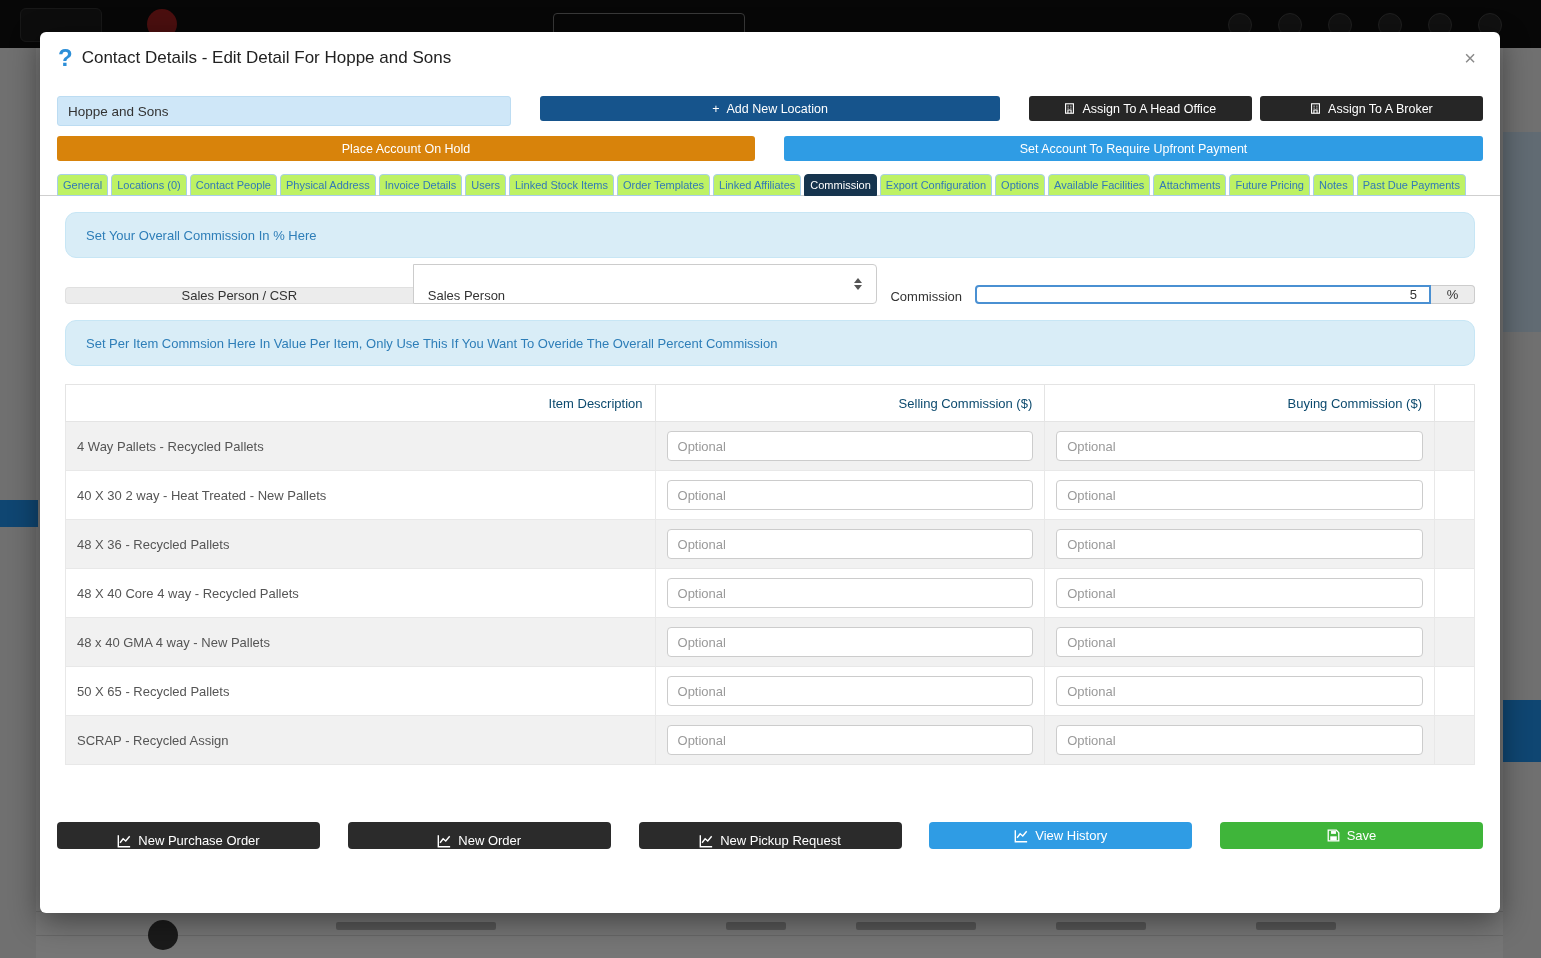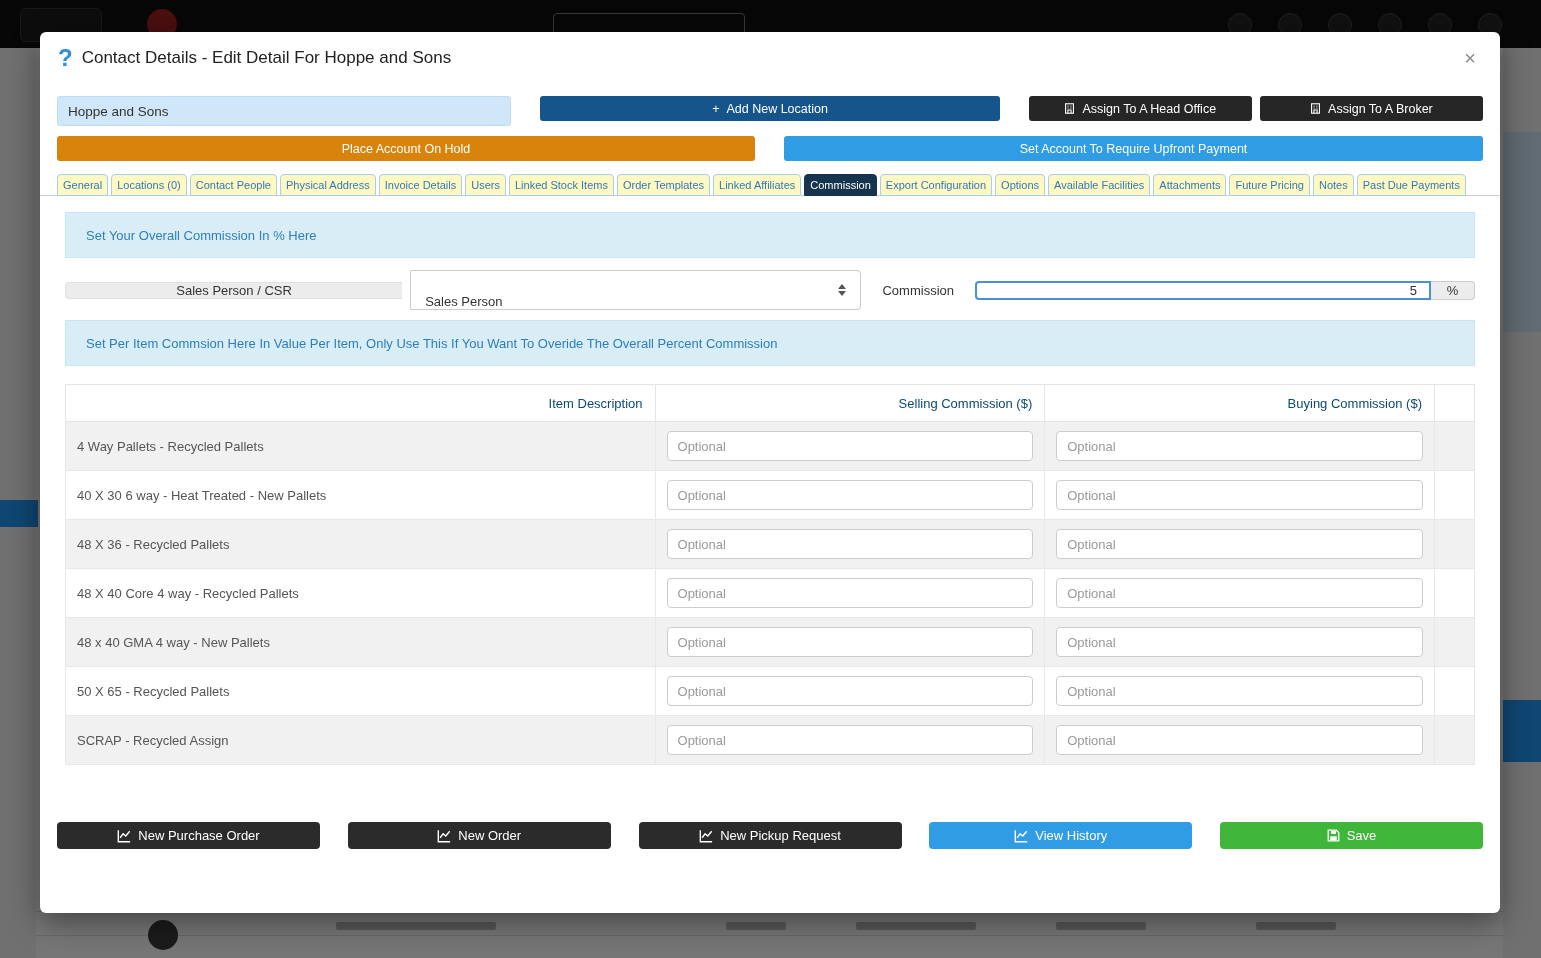--- a/index.html
+++ b/index.html
@@ -34,28 +34,28 @@
   .btn{border:none;border-radius:3px;color:#fff;font-size:12.5px;font-family:inherit;cursor:pointer;
     display:flex;align-items:center;justify-content:center;gap:7px;}
   .btn-addloc{width:460px;height:25px;background:#16548c;}
   .assign-col{width:455px;display:flex;flex-direction:row;gap:8px;margin-left:auto;}
   .btn-assign{height:25px;background:#262626;width:100%;}
   .hold-row{display:flex;justify-content:space-between;padding:0 17px;margin-top:10px;}
   .btn-hold{width:698px;height:25px;background:#d8830b;}
   .btn-upfront{width:699px;height:25px;background:#2f9ce4;}
   
   .tabs{display:flex;align-items:flex-end;gap:3px;padding:0 17px;margin-top:13px;border-bottom:1px solid #cfcfcf;flex-wrap:nowrap;}
-  .tab{white-space:nowrap;font-size:11px;color:#3279b7;background:#fef9c3;border:1px solid #a8cfe9;
+  .tab{white-space:nowrap;font-size:11px;color:#3279b7;background:#bef264;border:1px solid #a8cfe9;
     border-radius:4px 4px 0 0;padding:4px 5px;margin-bottom:-1px;cursor:pointer;}
   .tab.active{background:#16344e;border-color:#16344e;color:#fff;}
   
   .info-box{margin:16px 25px 0 25px;height:44px;display:flex;align-items:center;padding:0 20px;
-    background:#d9edf7;border:1px solid #c7e6f5;border-radius:0;color:#2e7eb8;font-size:13px;}
-  
-  .commission-row{margin:18px 25px 0 25px;display:flex;align-items:center;height:28px;gap:8px;}
+    background:#d9edf7;border:1px solid #c7e6f5;border-radius:11px;color:#2e7eb8;font-size:13px;}
+  
+  .commission-row{margin:18px 25px 0 25px;display:flex;align-items:flex-end;height:28px;}
   .role-label{width:351px;background:#ececec;border:1px solid #e0e0e0;border-right:none;border-radius:4px 0 0 4px;
     display:flex;align-items:center;justify-content:center;color:#333;}
   .role-select{width:470px;box-sizing:border-box;border:1px solid #ccc;border-radius:0 4px 4px 0;background:#fff;
     display:flex;align-items:center;padding:0 14px;cursor:pointer;}
   .role-select .sel-text{flex:1;color:#333;margin-top:23px;}
   .arrows{display:flex;flex-direction:column;gap:2px;}
   .arr-up{width:0;height:0;border-left:4px solid transparent;border-right:4px solid transparent;border-bottom:5px solid #555;}
   .arr-down{width:0;height:0;border-left:4px solid transparent;border-right:4px solid transparent;border-top:5px solid #555;}
   .commission-label{display:flex;align-items:center;margin:0 13px;width:72px;color:#333;}
   .commission-group{display:flex;}
@@ -69,21 +69,21 @@
   table.items td{height:48px;padding:0 11px;border:1px solid #e8e8e8;}
   tr.odd td{background:#f1f1f1;}
   tr.even td{background:#fff;}
   td.item-desc{color:#555;}
   .optional-input{width:100%;box-sizing:border-box;height:30px;border:1px solid #ccc;border-radius:4px;
     padding:0 10px;font-size:13px;font-family:inherit;color:#333;background:#fff;}
   .optional-input::placeholder{color:#9a9a9a;}
   
   .footer-row{display:flex;justify-content:space-between;margin:57px 17px 0 17px;}
   .fbtn{width:263px;height:27px;border-radius:4px;font-size:13px;}
-  .fbtn-dark{background:#2b2b2b;}
+  .fbtn-dark{background:#2b2b2b;align-items:flex-end;}
   .fbtn-blue{background:#2f9ce4;}
   .fbtn-green{background:#3fb53a;}
   .icon-svg{display:inline-flex;align-items:center;}
 </style>
 </head>
 <body>
 
 <div class="bg">
   <div class="bg-topbar">
     <div class="bg-logo"></div>
@@ -212,21 +212,21 @@
       </tr>
     </thead>
     <tbody>
       <tr class="odd">
         <td class="item-desc">4 Way Pallets - Recycled Pallets</td>
         <td><input class="optional-input" placeholder="Optional" style=""></td>
         <td><input class="optional-input" placeholder="Optional" style=""></td>
         <td></td>
       </tr>
       <tr class="even">
-        <td class="item-desc">40 X 30 6 way - Heat Treated - New Pallets</td>
+        <td class="item-desc">40 X 30 2 way - Heat Treated - New Pallets</td>
         <td><input class="optional-input" placeholder="Optional" style=""></td>
         <td><input class="optional-input" placeholder="Optional" style=""></td>
         <td></td>
       </tr>
       <tr class="odd">
         <td class="item-desc">48 X 36 - Recycled Pallets</td>
         <td><input class="optional-input" placeholder="Optional" style=""></td>
         <td><input class="optional-input" placeholder="Optional" style=""></td>
         <td></td>
       </tr>

